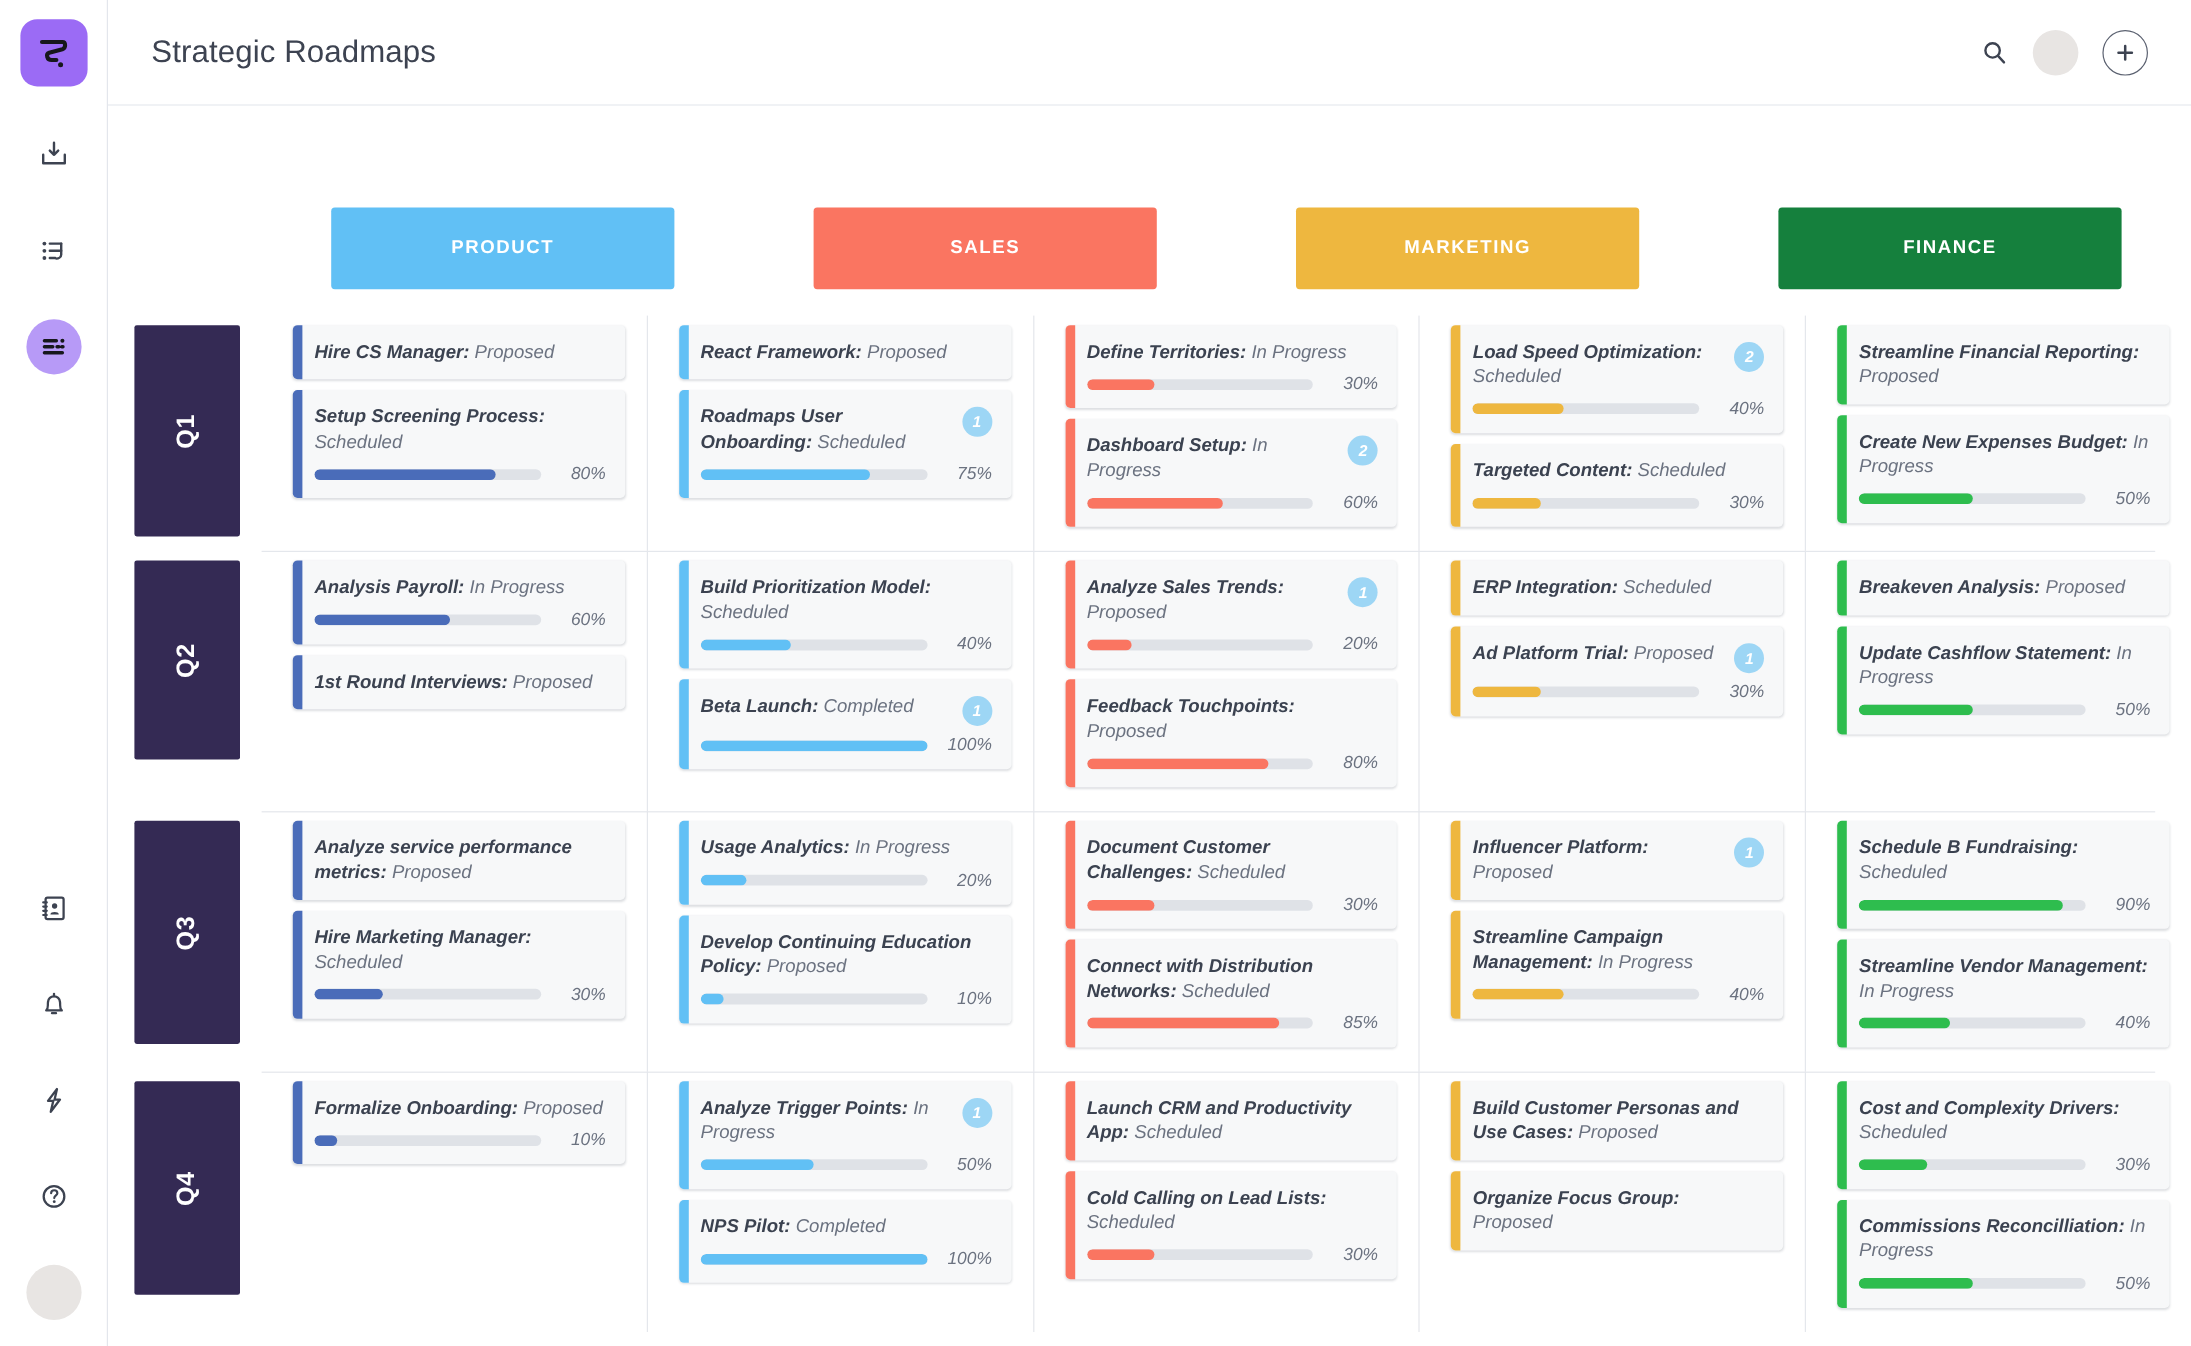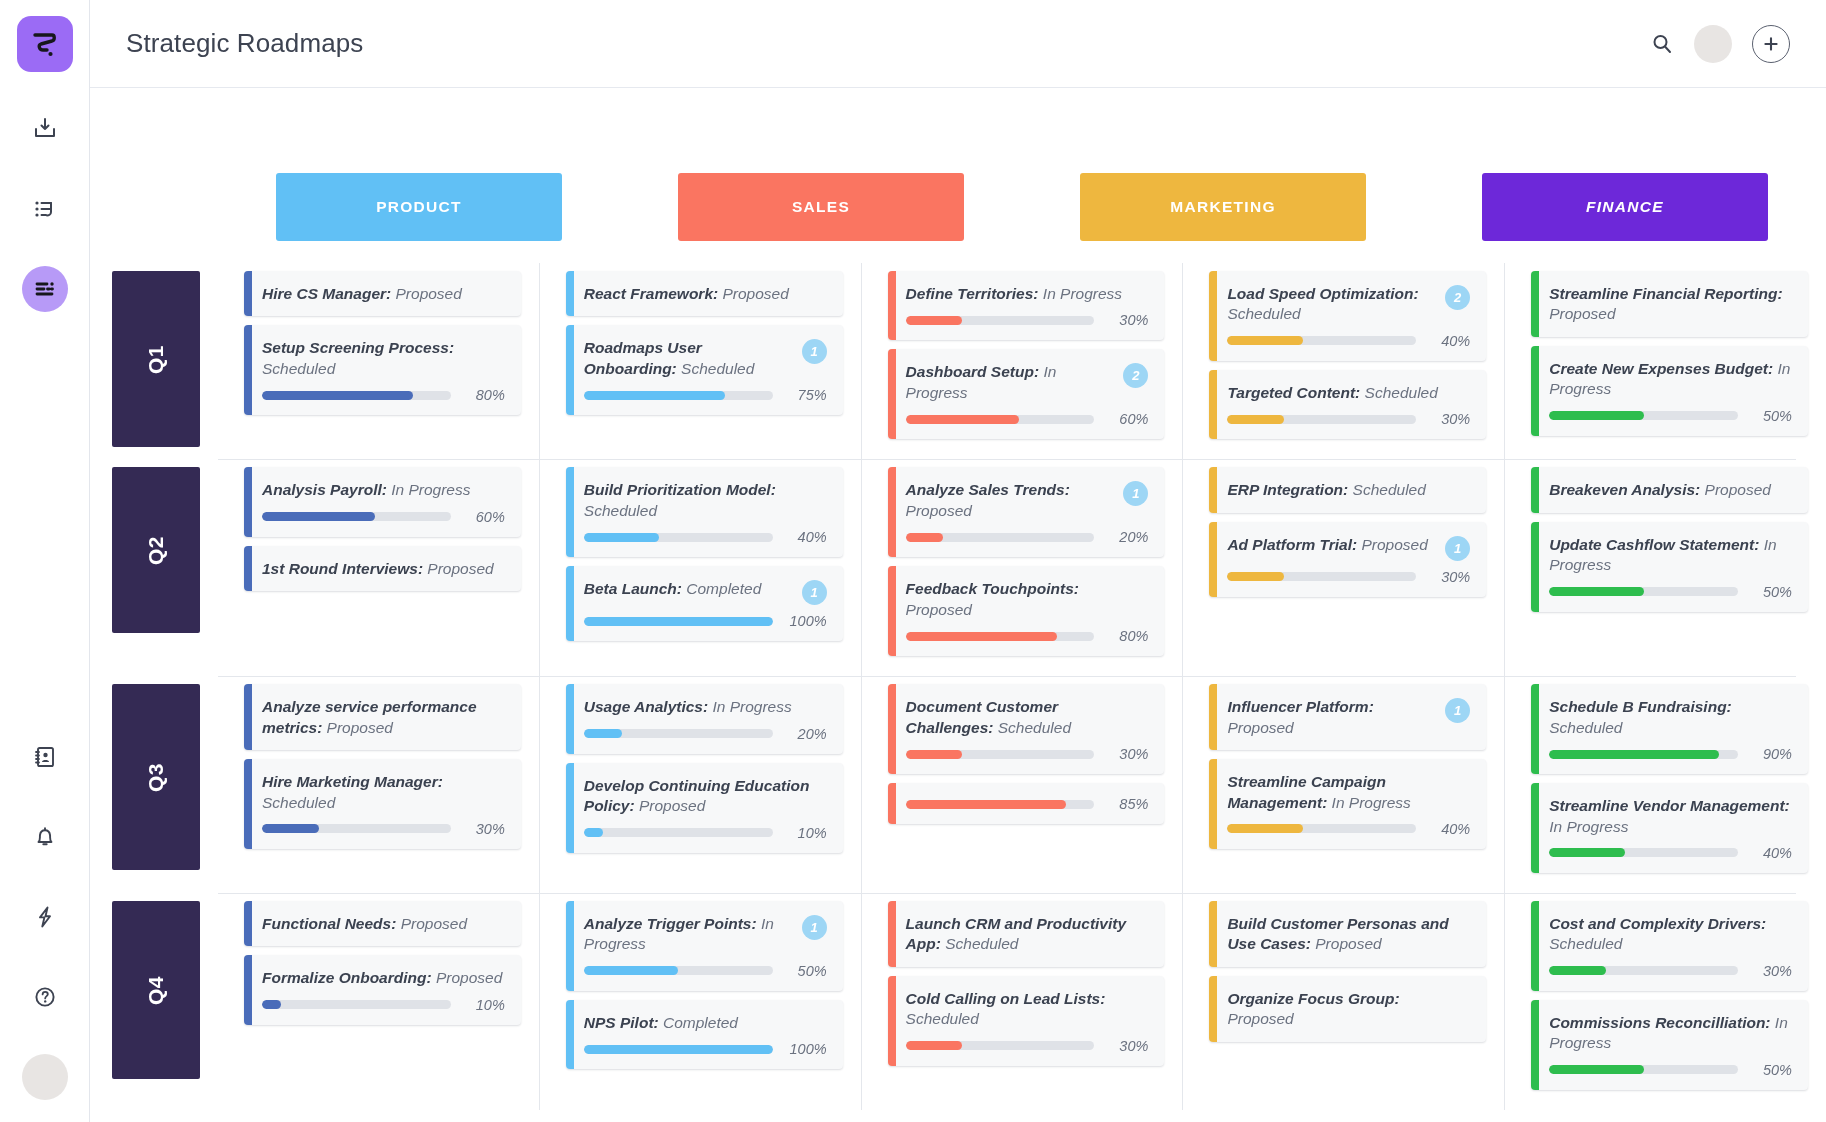--- a/index.html
+++ b/index.html
@@ -366,21 +366,21 @@
             <div class="col-head-cell">
               <div class="col-chip" style="background: rgb(97, 192, 245);">PRODUCT</div>
             </div>
             <div class="col-head-cell">
               <div class="col-chip" style="background: rgb(250, 117, 97);">SALES</div>
             </div>
             <div class="col-head-cell">
               <div class="col-chip" style="background: rgb(238, 183, 63);">MARKETING</div>
             </div>
             <div class="col-head-cell">
-              <div class="col-chip" style="background: #6d28d9; font-style: italic;">FINANCE</div>
+              <div class="col-chip" style="background: #15803d;">FINANCE</div>
             </div>
           </div>
         <div class="rows" id="rows">
             <div class="q-row">
               <div class="q-label-cell">
                 <div class="q-label" style="height: 176px;">Q1</div>
               </div>
               <div class="q-cols">
                 <div class="q-col first">
                   <div class="card" style="--accent: #4a6cb9;">
@@ -682,20 +682,23 @@
                     </div>
                     <div class="prog-row">
                       <div class="track">
                         <div class="fill" style="width: 30%; background: rgb(250, 117, 97);"></div>
                       </div>
                       <div class="pct">30%</div>
                     </div>
                   </div>
                   <div class="card" style="--accent: #fa7561;">
                     <span style="position: absolute; left: 0px; top: 0px; bottom: 0px; width: 8px; border-radius: 4px 0px 0px 4px; background: rgb(250, 117, 97);"></span>
+                    <div class="card-top">
+                      <div class="card-text"><b>Connect with Distribution Networks:</b><span> Scheduled</span></div>
+                    </div>
                     <div class="prog-row">
                       <div class="track">
                         <div class="fill" style="width: 85%; background: rgb(250, 117, 97);"></div>
                       </div>
                       <div class="pct">85%</div>
                     </div>
                   </div>
                 </div>
                 <div class="q-col">
                   <div class="card" style="--accent: #eeb73f;">
@@ -749,26 +752,20 @@
             <div class="q-row">
               <div class="row-sep"></div>
               <div class="q-label-cell">
                 <div class="q-label" style="height: 178px;">Q4</div>
               </div>
               <div class="q-cols">
                 <div class="q-col first">
                   <div class="card" style="--accent: #4a6cb9;">
                     <span style="position: absolute; left: 0px; top: 0px; bottom: 0px; width: 8px; border-radius: 4px 0px 0px 4px; background: rgb(74, 108, 185);"></span>
                     <div class="card-top">
-                      <div class="card-text"><b>Functional Needs:</b><span> Proposed</span></div>
-                    </div>
-                  </div>
-                  <div class="card" style="--accent: #4a6cb9;">
-                    <span style="position: absolute; left: 0px; top: 0px; bottom: 0px; width: 8px; border-radius: 4px 0px 0px 4px; background: rgb(74, 108, 185);"></span>
-                    <div class="card-top">
                       <div class="card-text"><b>Formalize Onboarding:</b><span> Proposed</span></div>
                     </div>
                     <div class="prog-row">
                       <div class="track">
                         <div class="fill" style="width: 10%; background: rgb(74, 108, 185);"></div>
                       </div>
                       <div class="pct">10%</div>
                     </div>
                   </div>
                 </div>

